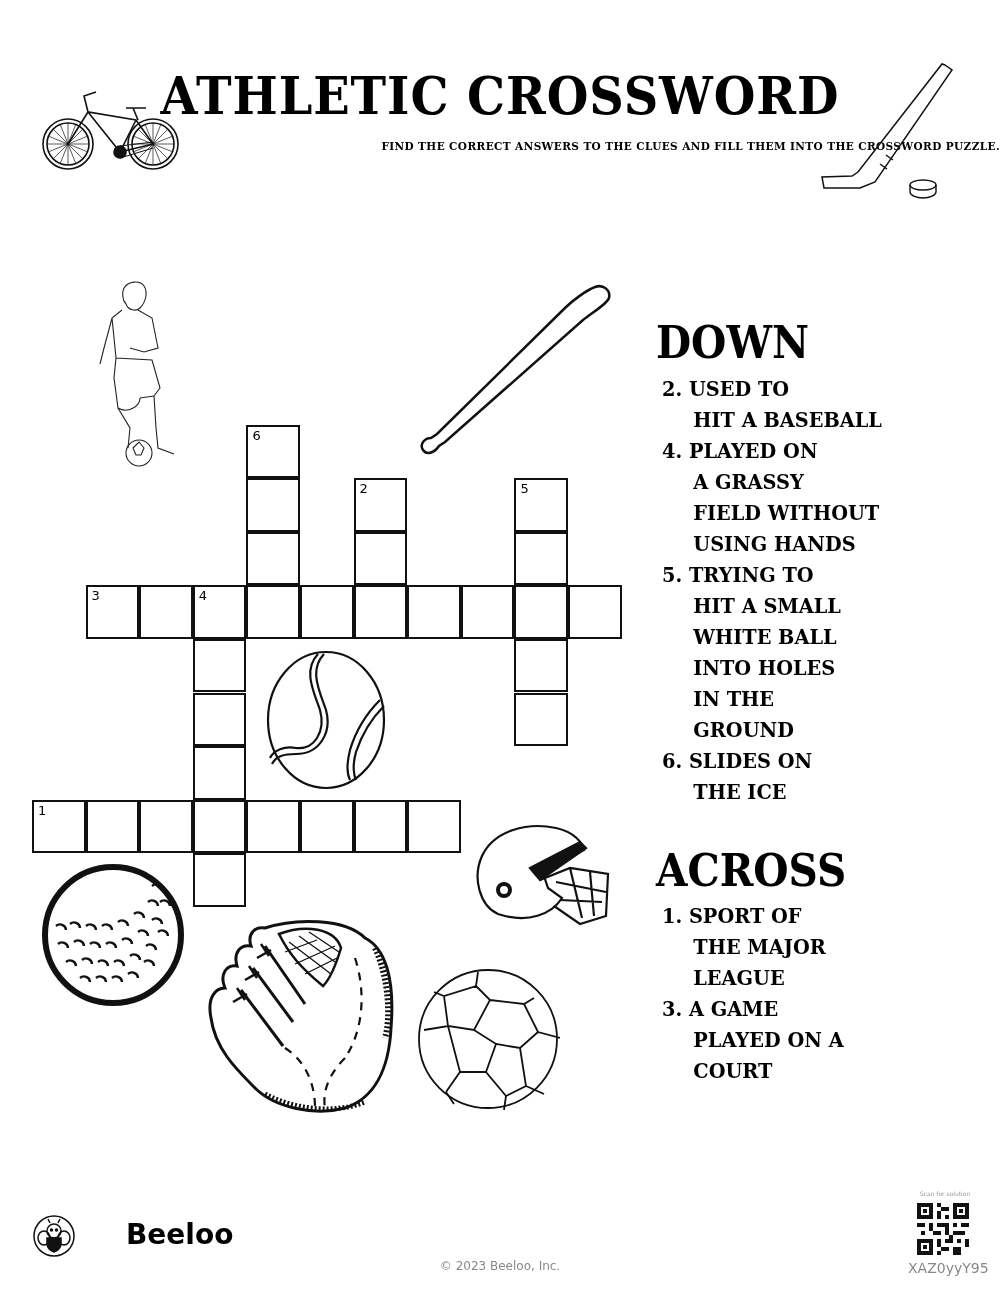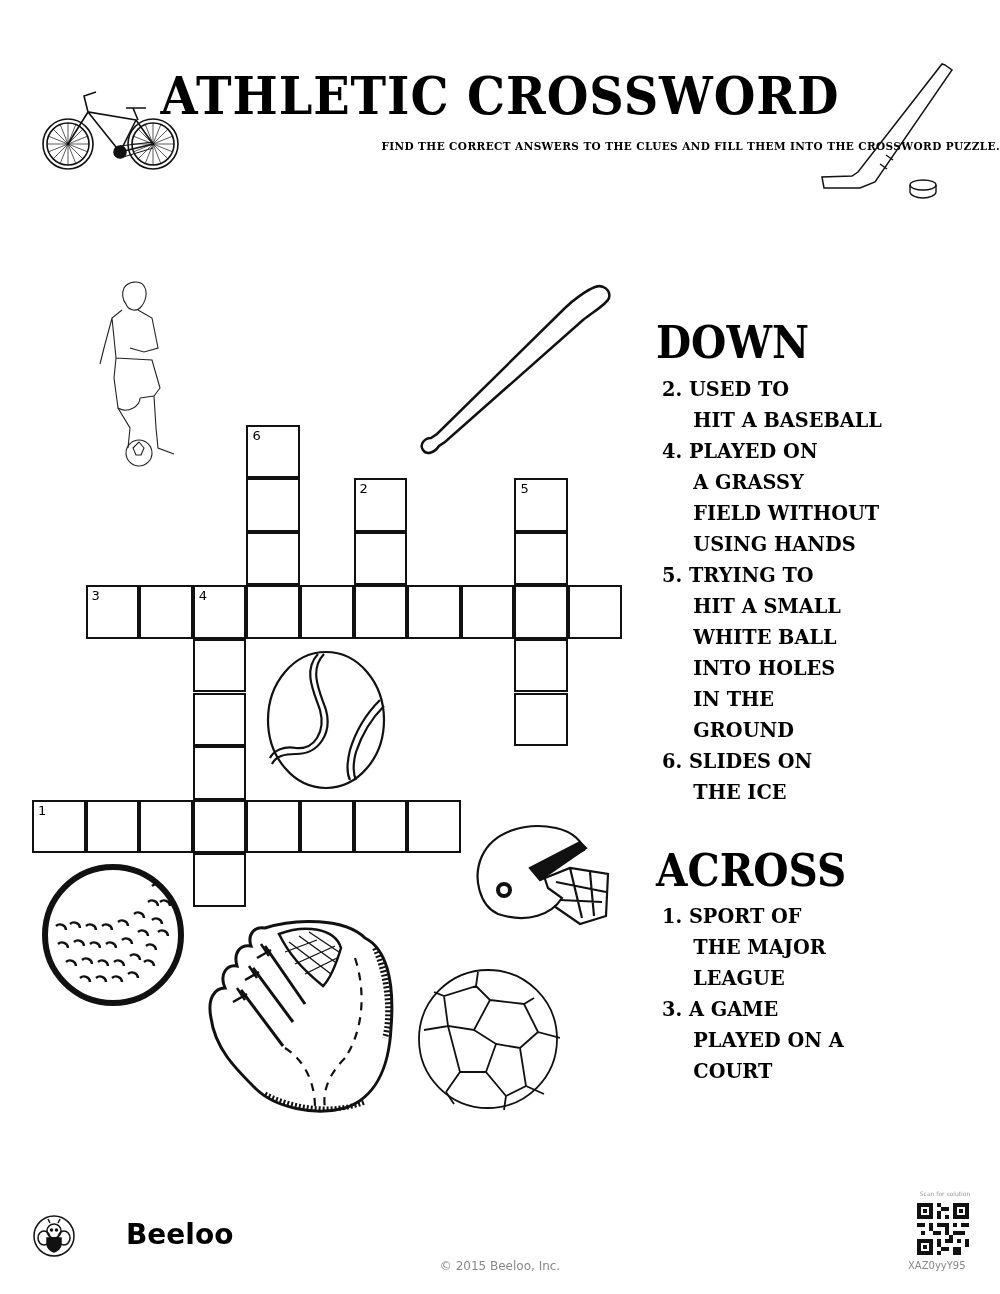--- a/index.html
+++ b/index.html
@@ -9,21 +9,21 @@
   .subtitle { left:0; width:1000px; top:140px; text-align:right; font-family:"DejaVu Serif", serif; font-weight:bold; font-size:10.5px; letter-spacing:0.4px; }
   .cell { position:absolute; width:53.6px; height:53.6px; box-sizing:border-box; border:2px solid #111; background:#fff; }
   .num { position:absolute; left:4px; top:2px; font-family:"DejaVu Sans", sans-serif; font-size:13px; line-height:14px; }
   .heading { font-family:"DejaVu Serif", serif; font-weight:bold; font-size:45px; line-height:50px; transform:scaleX(0.9); transform-origin:left; }
   .clue { position:absolute; font-family:"DejaVu Serif", serif; font-weight:bold; font-size:21px; line-height:31px; white-space:nowrap; transform:scaleX(0.92); transform-origin:left; }
   .clue .cl { display:block; }
   .clue .cont { padding-left:34px; }
   .brand { left:86px; top:1218px; font-family:"DejaVu Sans", sans-serif; font-size:28px; font-weight:bold;margin-left:40px; }
   .copy { left:0; width:1000px; top:1259px; text-align:center; font-size:12px; color:#888; }
   .scan { left:908px; top:1190px; width:74px; text-align:center; font-size:6px; color:#999; }
-  .code { left:908px; top:1260px; width:74px; font-size:10px; color:#888; }
+  .code { left:908px; top:1260px; width:74px; text-align:center; font-size:14px; color:#888; }
 </style>
 </head>
 <body>
 
 <div class="abs title">ATHLETIC CROSSWORD</div>
 <div class="abs subtitle">FIND THE CORRECT ANSWERS TO THE CLUES AND FILL THEM INTO THE CROSSWORD PUZZLE.</div>
 
 <svg class="abs" style="left:38px;top:80px" width="145" height="95" viewBox="0 0 145 95" fill="none" stroke="#111" stroke-width="1.6">
   <circle cx="30" cy="64" r="25"></circle>
     <circle cx="30" cy="64" r="21"></circle>
@@ -182,21 +182,21 @@
   <circle cx="22" cy="22" r="20"></circle>
   <ellipse cx="12" cy="24" rx="6" ry="7"></ellipse>
     <ellipse cx="32" cy="24" rx="6" ry="7"></ellipse>
   <circle cx="22" cy="17" r="7"></circle>
   <path d="M15 24H29V30C29 34 25 37 22 38C19 37 15 34 15 30Z" fill="#111"></path>
   <path d="M18 9L16 5M26 9L28 5"></path>
   <circle cx="19.5" cy="16" r="1" fill="#111"></circle>
     <circle cx="24.5" cy="16" r="1" fill="#111"></circle>
 </svg>
 <div class="abs brand">Beeloo</div>
-<div class="abs copy">© 2015 Beeloo, Inc.</div>
+<div class="abs copy">© 2023 Beeloo, Inc.</div>
 <div class="abs scan">Scan for solution</div>
 <svg class="abs" style="left:917px;top:1203px" width="52" height="52" viewBox="0 0 13 13" shape-rendering="crispEdges">
   <rect width="13" height="13" fill="#fff"></rect>
   <path fill="#111" d="M0 0h4v4H0zM9 0h4v4H9zM0 9h4v4H0z"></path>
   <path fill="#fff" d="M1 1h2v2H1zM10 1h2v2h-2zM1 10h2v2H1z"></path>
   <path fill="#111" d="M1.5 1.5h1v1h-1zM10.5 1.5h1v1h-1zM1.5 10.5h1v1h-1zM5 0h1v1H5zM6 1h2v1H6zM5 2h1v2H5zM7 3h1v1H7zM0 5h2v1H0zM3 5h1v2H3zM5 5h3v1H5zM9 5h1v1H9zM11 5h2v1h-2zM1 7h1v1H1zM4 7h2v1H4zM7 6h1v2H7zM9 7h3v1H9zM5 9h1v2H5zM7 9h2v1H7zM10 9h1v1h-1zM12 9h1v2h-1zM6 11h2v1H6zM9 11h2v2H9zM5 12h1v1H5zM8 8h1v1H8z"></path>
 </svg>
 <div class="abs code">XAZ0yyY95</div>
 
 </body></html>

